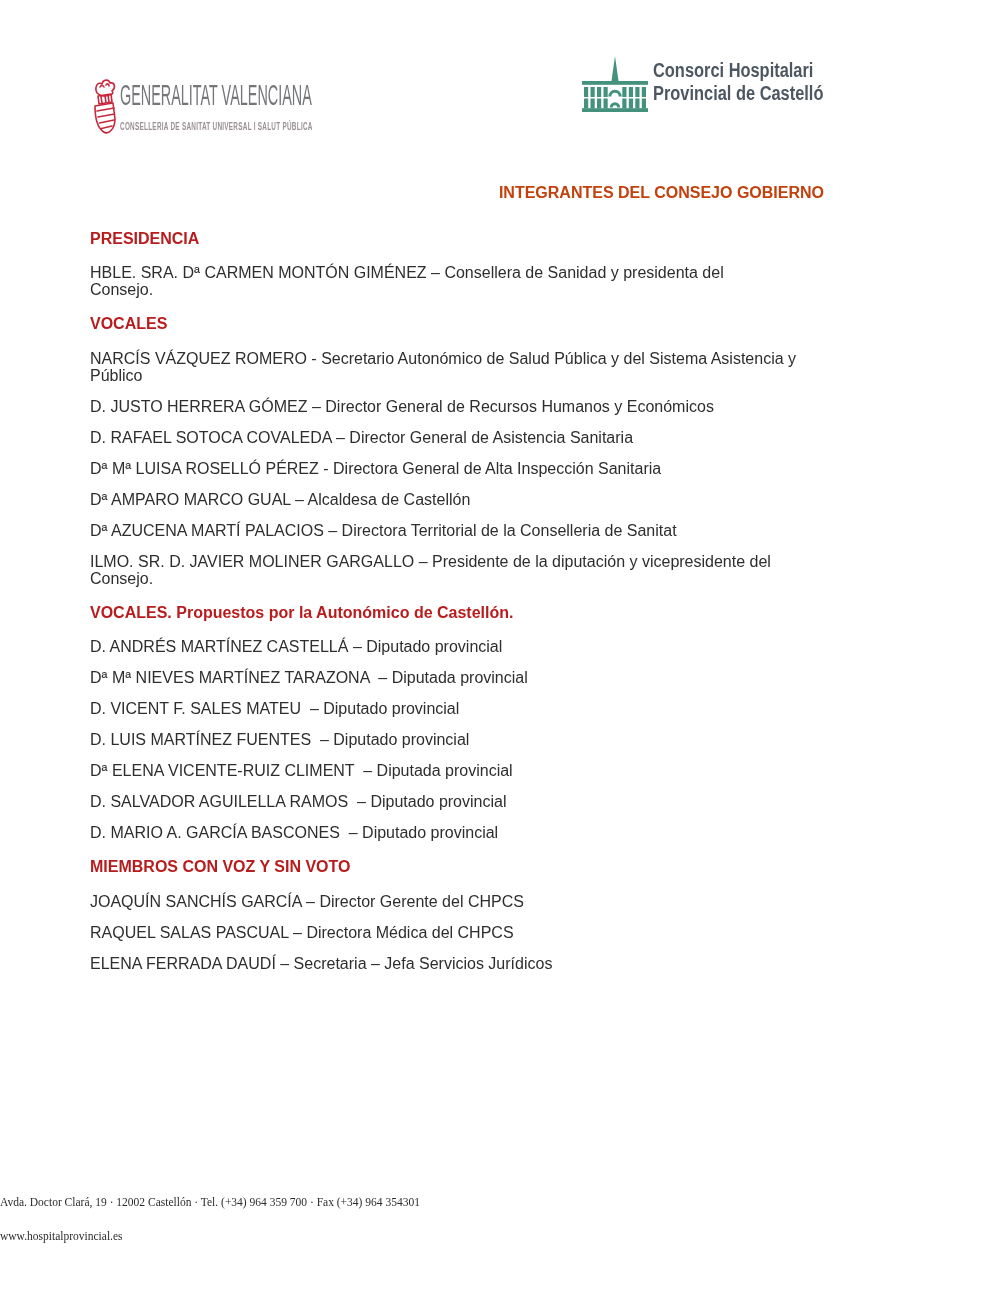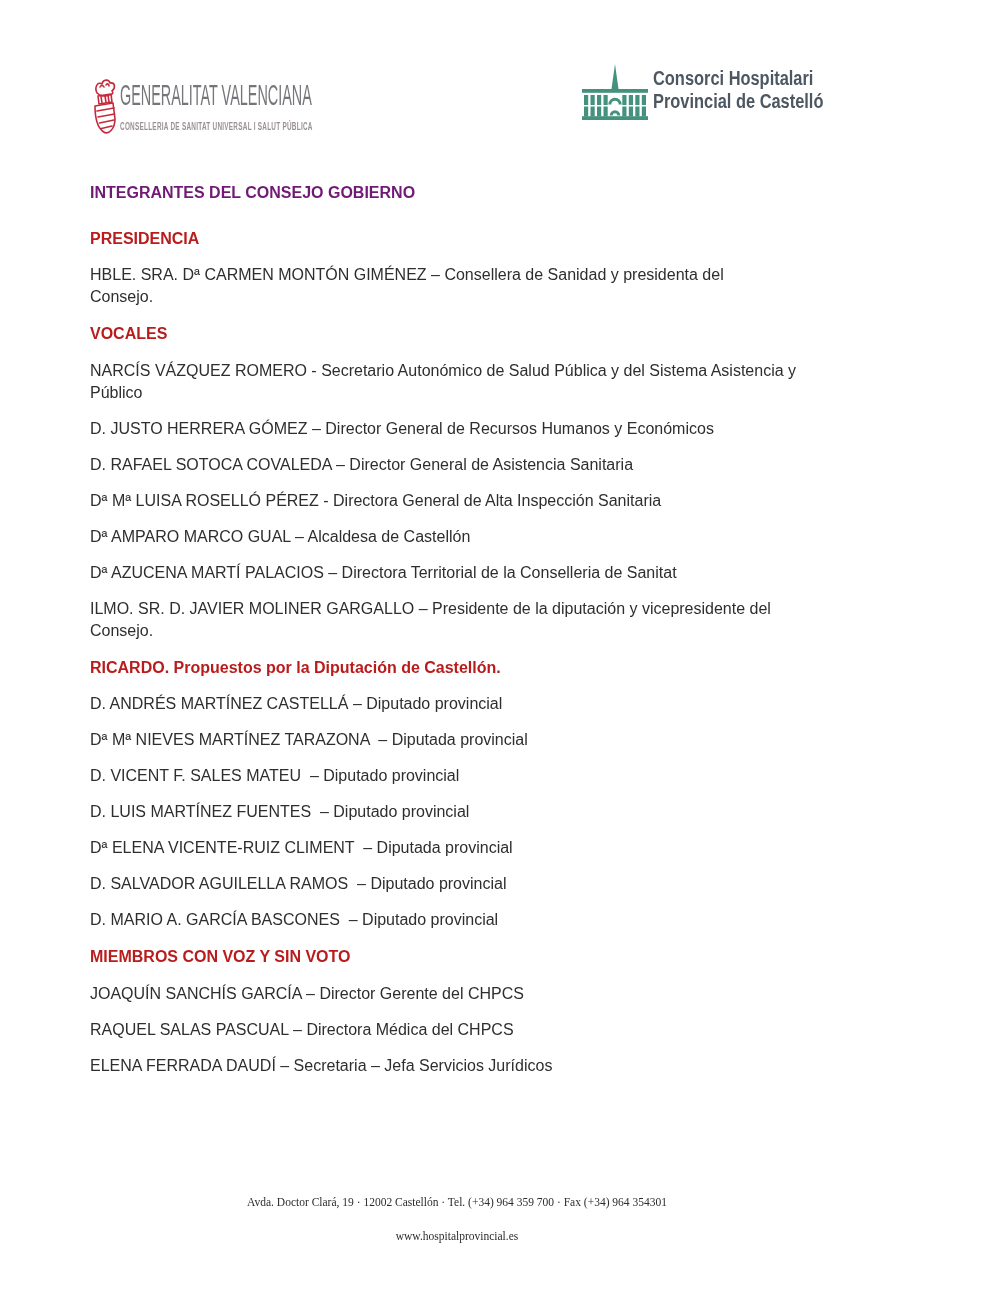--- a/index.html
+++ b/index.html
@@ -42,21 +42,21 @@
     font-weight: bold;
     white-space: nowrap;
     letter-spacing: 0.4px;
     transform: scaleX(0.64);
     transform-origin: left top;
   }
 
   .chp-logo {
     position: absolute;
     left: 582px;
-    top: 64px;
+    top: 56px;
     display: flex;
     align-items: flex-start;
   }
   .chp-icon { width: 66px; height: 56px; flex: 0 0 auto; }
   .chp-textblock {
     margin-left: 5px;
     margin-top: 3px;
     font-size: 20px;
     line-height: 23px;
     font-weight: bold;
@@ -68,49 +68,49 @@
 
   
   .doc-body {
     position: absolute;
     left: 90px;
     top: 181px;
     width: 840px;
   }
   .doc-title {
     width: 734px;
-    text-align: left;
+    text-align: right;
     font-size: 16px;
     line-height: 23.5px;
     font-weight: bold;
     margin: 0 0 22px 0;
-    color: #701a75;
+    color: #c2410c;
   }
   .section-heading {
     font-size: 16px;
     line-height: 23.5px;
     font-weight: bold;
     margin: 0 0 14px 0;
     color: #b91c1c;
   }
   .entry {
     font-size: 16px;
-    line-height: 22px;
+    line-height: 17px;
     margin: 0 0 14px 0;
     white-space: pre-wrap;
     color: #2e2e2e;
   }
 
   
   .doc-footer {
     position: absolute;
     left: 0;
     top: 1196px;
     width: 914px;
-    text-align: center;
+    text-align: left;
     font-family: "Liberation Serif", serif;
     color: #2c2c2c;
   }
   .footer-address { font-size: 11.5px; line-height: 13px; }
   .footer-website { font-size: 11.5px; line-height: 13px; margin-top: 21px; }
 </style>
 </head>
 <body>
 
 <div class="page">
@@ -187,21 +187,21 @@
       <p class="entry">Dª AMPARO MARCO GUAL – Alcaldesa de Castellón</p>
       <p class="entry">Dª AZUCENA MARTÍ PALACIOS – Directora Territorial de la Conselleria de Sanitat</p>
     </section>
 
     <section>
       <p class="entry">ILMO. SR. D. JAVIER MOLINER GARGALLO – Presidente de la diputación y vicepresidente del
 Consejo.</p>
     </section>
 
     <section>
-      <h2 class="section-heading">RICARDO. Propuestos por la Diputación de Castellón.</h2>
+      <h2 class="section-heading">VOCALES. Propuestos por la Autonómico de Castellón.</h2>
       <p class="entry">D. ANDRÉS MARTÍNEZ CASTELLÁ – Diputado provincial</p>
       <p class="entry">Dª Mª NIEVES MARTÍNEZ TARAZONA  – Diputada provincial</p>
       <p class="entry">D. VICENT F. SALES MATEU  – Diputado provincial</p>
       <p class="entry">D. LUIS MARTÍNEZ FUENTES  – Diputado provincial</p>
       <p class="entry">Dª ELENA VICENTE-RUIZ CLIMENT  – Diputada provincial</p>
       <p class="entry">D. SALVADOR AGUILELLA RAMOS  – Diputado provincial</p>
       <p class="entry">D. MARIO A. GARCÍA BASCONES  – Diputado provincial</p>
     </section>
 
     <section>

